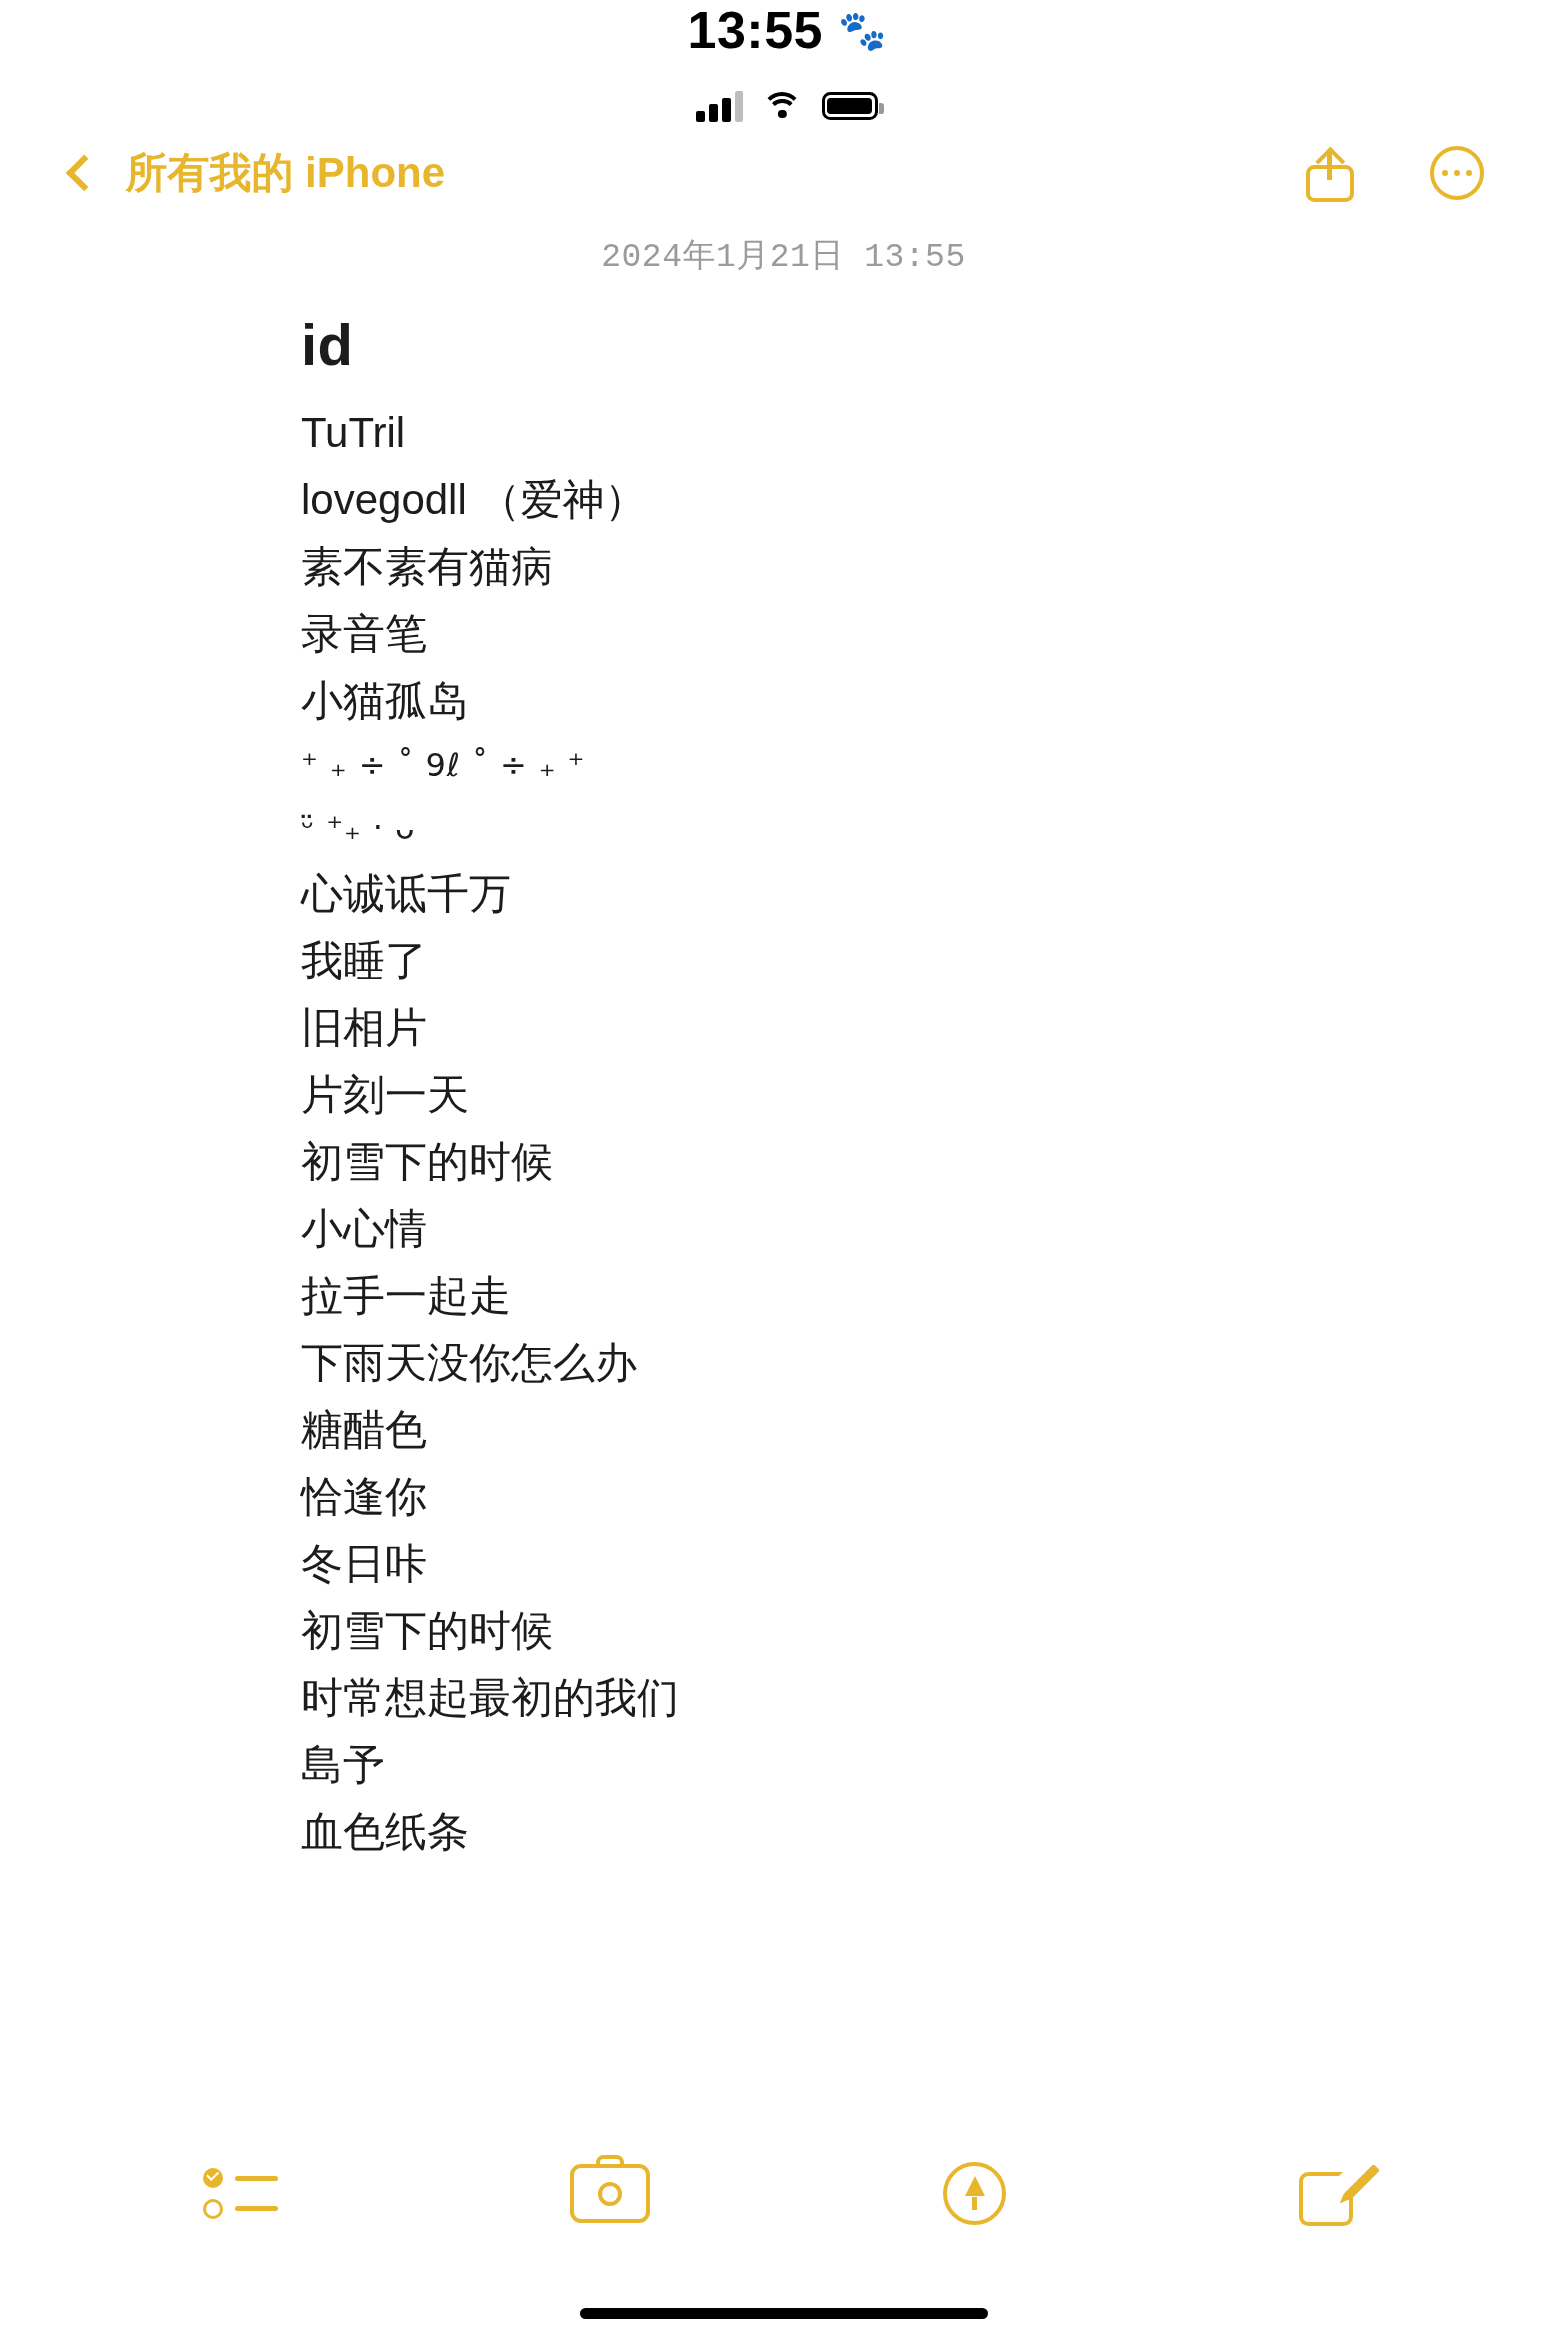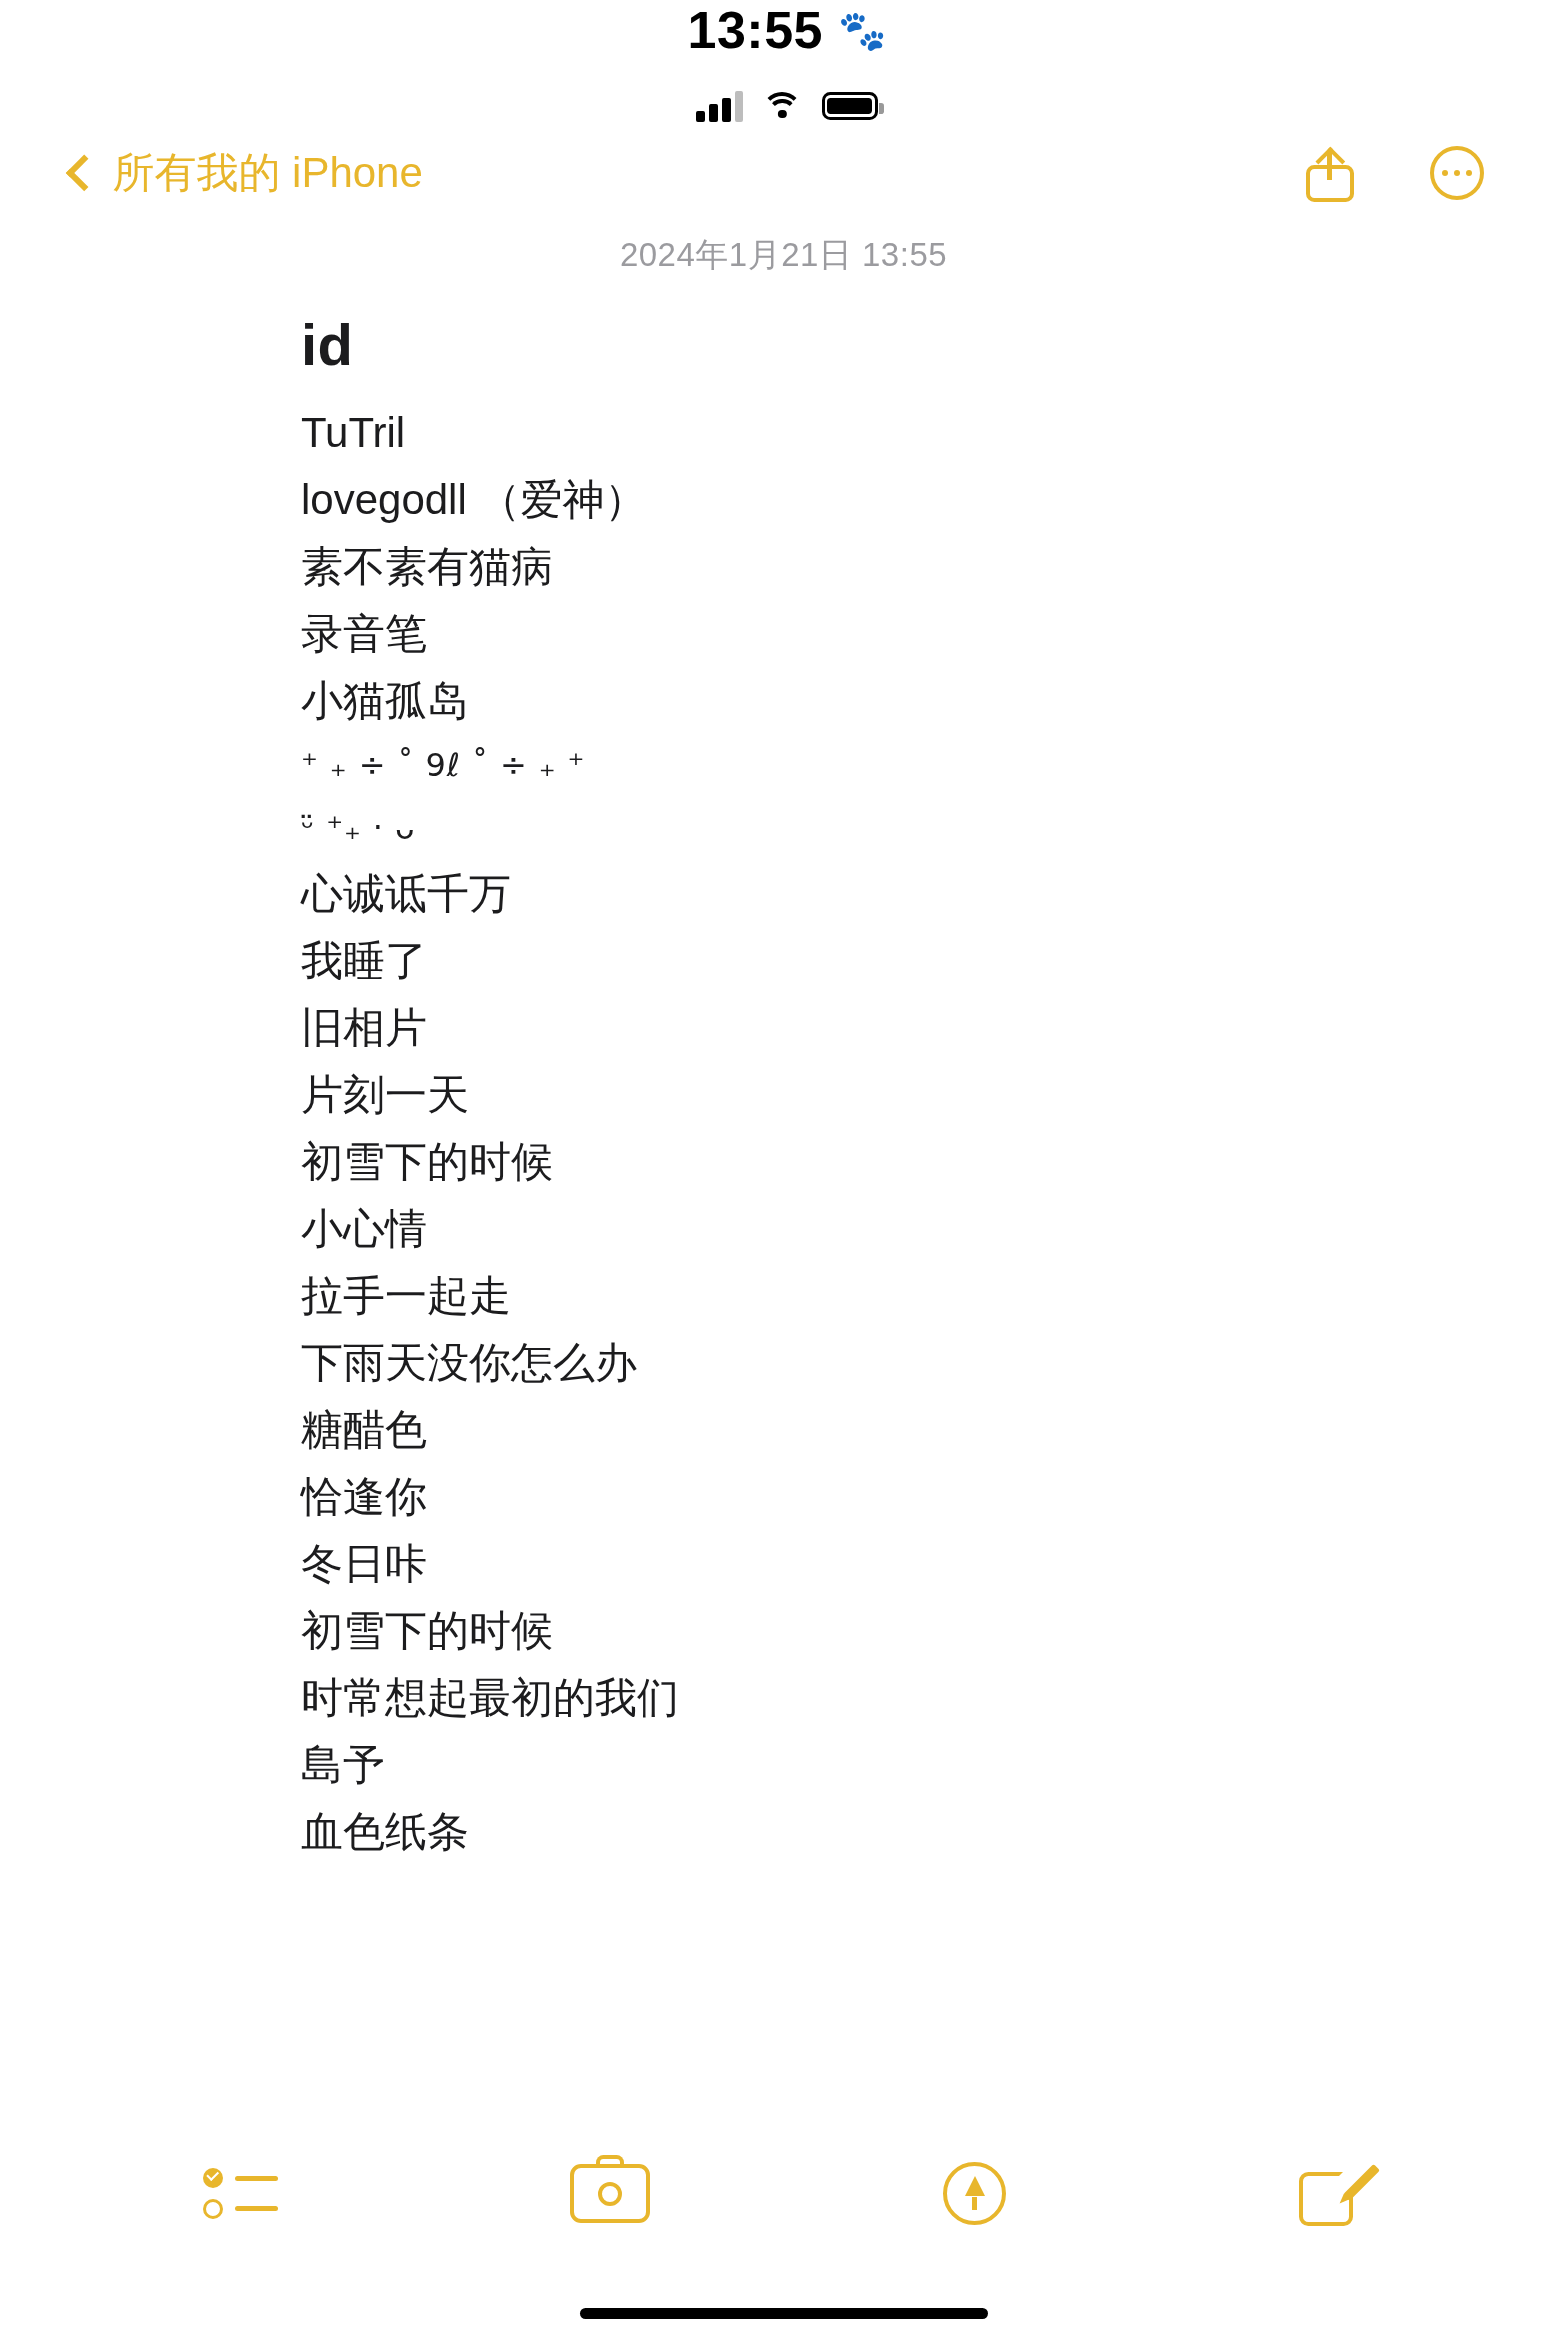--- a/index.html
+++ b/index.html
@@ -129,23 +129,23 @@
   .chev {
     width: 20.4px;
     height: 20.4px;
     border-left: 6.5px solid #e8b62c;
     border-bottom: 6.5px solid #e8b62c;
     transform: rotate(45deg);
     margin-left: 15px;
   }
   .nav-back-label {
     font-size: 42px;
-    font-weight: 400;
+    font-weight: 700;
     color: #e8b62c;
-    margin-left: 4px;
+    margin-left: 17px;
   }
   .nav-actions {
     margin-left: auto;
     display: flex;
     align-items: center;
     gap: 76px;
   }
   .icon-share {
     width: 48px;
     height: 58px;
@@ -198,20 +198,21 @@
     display: block;
   }
 
   
   .note-date {
     text-align: center;
     color: #9b9b9f;
     font-size: 33px;
     margin-top: 9.3px;
     letter-spacing: 0.5px;
+    font-family: Liberation Mono, monospace;
   }
   .note-content {
     padding: 33px 111px 0 301px;
     box-sizing: border-box;
   }
   .note-title {
     font-size: 58px;
     font-weight: 700;
     color: #1c1c1e;
     letter-spacing: 0.5px;

